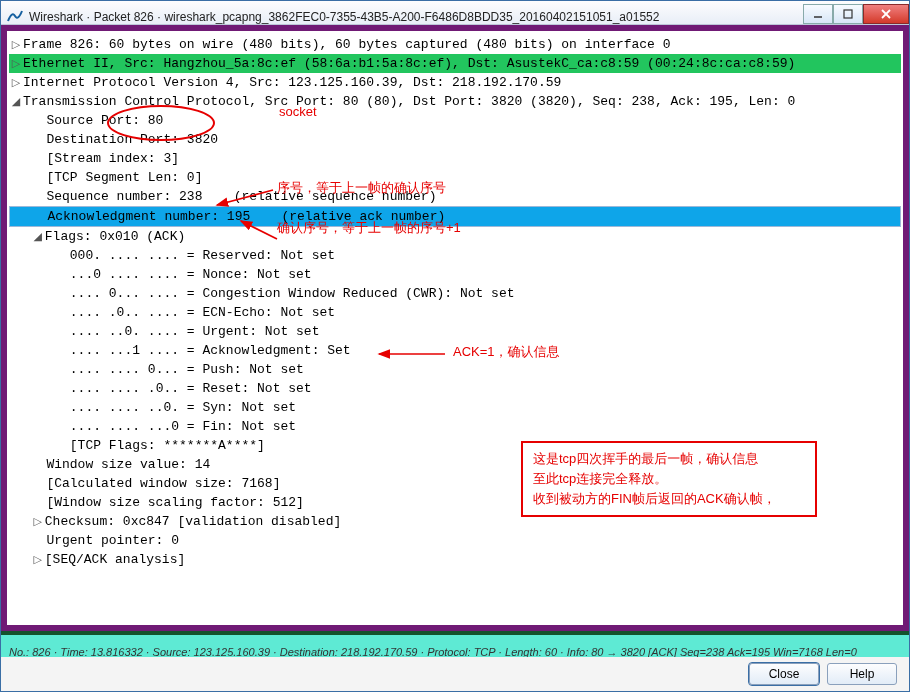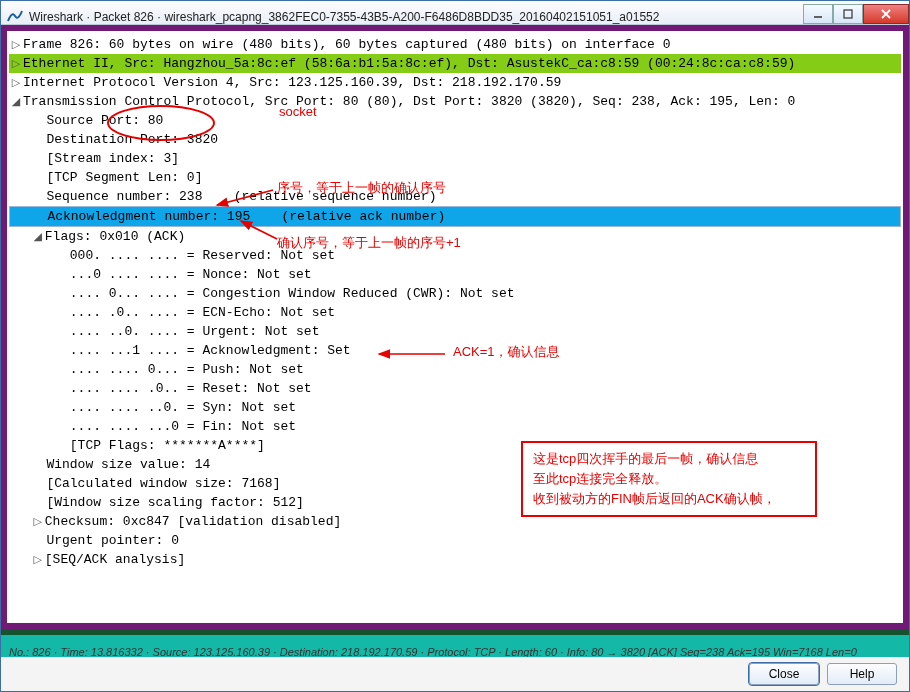--- a/index.html
+++ b/index.html
@@ -9,23 +9,23 @@
   .titlebar .ws-icon { width: 16px; height: 16px; margin-right: 6px; }
   .titlebar .ws-icon svg { display:block; }
   .titlebar .title { flex: 1; font-family: "Segoe UI", sans-serif; font-size: 12px; color: #222; white-space: nowrap; overflow: hidden; }
   .win-btns { display: flex; }
   .win-btn { width: 30px; height: 20px; margin-top: -5px; border: 1px solid #8aa; background: linear-gradient(#f7fbff,#d7e6f7); display:flex; align-items:center; justify-content:center; font-size:12px; font-family: sans-serif; }
   .win-btn.close { width: 46px; background: linear-gradient(#f08080,#d43a2a); color:#fff; border-color:#8a2a2a; }
   .content { flex:1; background:#fff; border:6px solid #701a75; overflow:hidden; position:relative; font-family: "Courier New", monospace; font-size: 13px; line-height: 18px; }
   .tree { padding: 4px 2px; position:relative; }
   .row { white-space: pre; padding: 0 2px 0 0; position:relative; }
   .row .exp { display:inline-block; width:14px; text-align:center; color:#555; font-family: sans-serif; font-size:11px; cursor:pointer; }
-  .row.hl-eth { background:#84cc16; }
+  .row.hl-eth { background:#22c55e; }
   .row.hl-ack { background:#0ea5e9; border:1px solid #9cb8d8; }
-  .statusbar { height:20px; border-top:6px solid #14532d; font-family: "Segoe UI", sans-serif; font-size:11px; font-style: italic; color:#333; padding: 11px 8px; background:#14b8a6; white-space:nowrap; overflow:hidden; }
+  .statusbar { height:20px; border-top:4px solid #14532d; font-family: "Segoe UI", sans-serif; font-size:11px; font-style: italic; color:#333; padding: 11px 8px; background:#5eead4; white-space:nowrap; overflow:hidden; }
   .btnbar { height:34px; display:flex; justify-content:flex-end; align-items:center; gap:8px; padding-right:12px; background:#f4f4f4; }
   .btn { min-width:70px; padding:3px 14px; border:1px solid #8aa0bc; border-radius:3px; background:linear-gradient(#fdfdfe,#e2ecf7); font-family:"Segoe UI",sans-serif; font-size:12px; cursor:pointer; }
   .btn.default { outline:1px solid #3a6ea5;text-align:center; }
   
   .ann { position:absolute; color:#e60000; font-family:"Microsoft YaHei","SimSun",sans-serif; font-size:13px; pointer-events:none; }
   .ann-ellipse { position:absolute; border:2px solid #e60000; border-radius:50%; pointer-events:none; }
   .ann-box { position:absolute; border:2px solid #e60000; color:#e60000; padding:6px 10px; font-family:"Microsoft YaHei","SimSun",sans-serif; font-size:13px; line-height:20px; background:transparent; }
   .ann-arrow { position:absolute; pointer-events:none; }
   .ann-arrow svg { overflow:visible; }
 </style>
@@ -100,21 +100,21 @@
       <svg width="64" height="22">
           <defs>
             <marker id="ah1" markerWidth="8" markerHeight="8" refX="7" refY="3" orient="auto">
               <path d="M0,0 L8,3 L0,6 Z" fill="#e60000"></path>
             </marker>
           </defs>
           <line x1="60" y1="3" x2="4" y2="18" stroke="#e60000" stroke-width="1.6" marker-end="url(#ah1)"></line>
         </svg>
     </div>
 
-    <div class="ann" style="left:270px; top:203px;">确认序号，等于上一帧的序号+1</div>
+    <div class="ann" style="left:270px; top:188px;">确认序号，等于上一帧的序号+1</div>
     <div class="ann-arrow" style="left:230px; top:186px;">
       <svg width="44" height="24">
           <defs>
             <marker id="ah2" markerWidth="8" markerHeight="8" refX="7" refY="3" orient="auto">
               <path d="M0,0 L8,3 L0,6 Z" fill="#e60000"></path>
             </marker>
           </defs>
           <line x1="40" y1="22" x2="4" y2="4" stroke="#e60000" stroke-width="1.6" marker-end="url(#ah2)"></line>
         </svg>
     </div>

